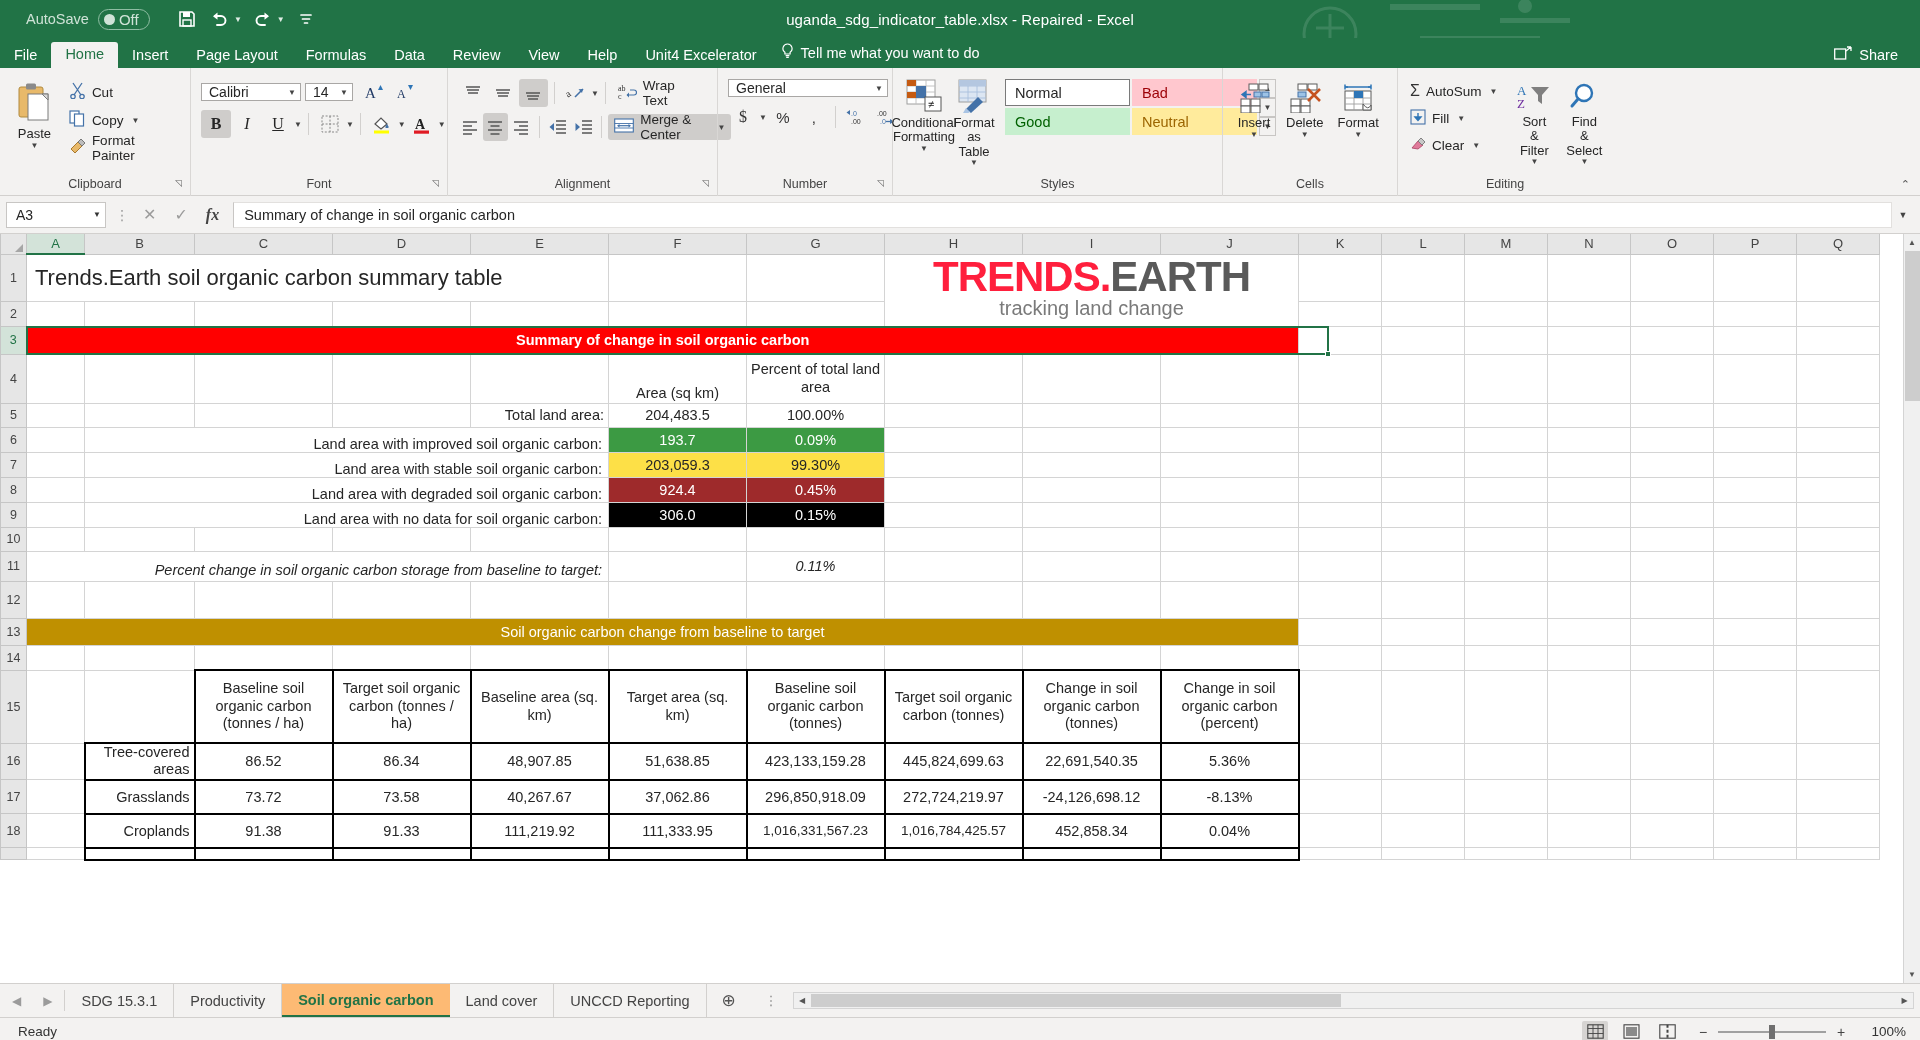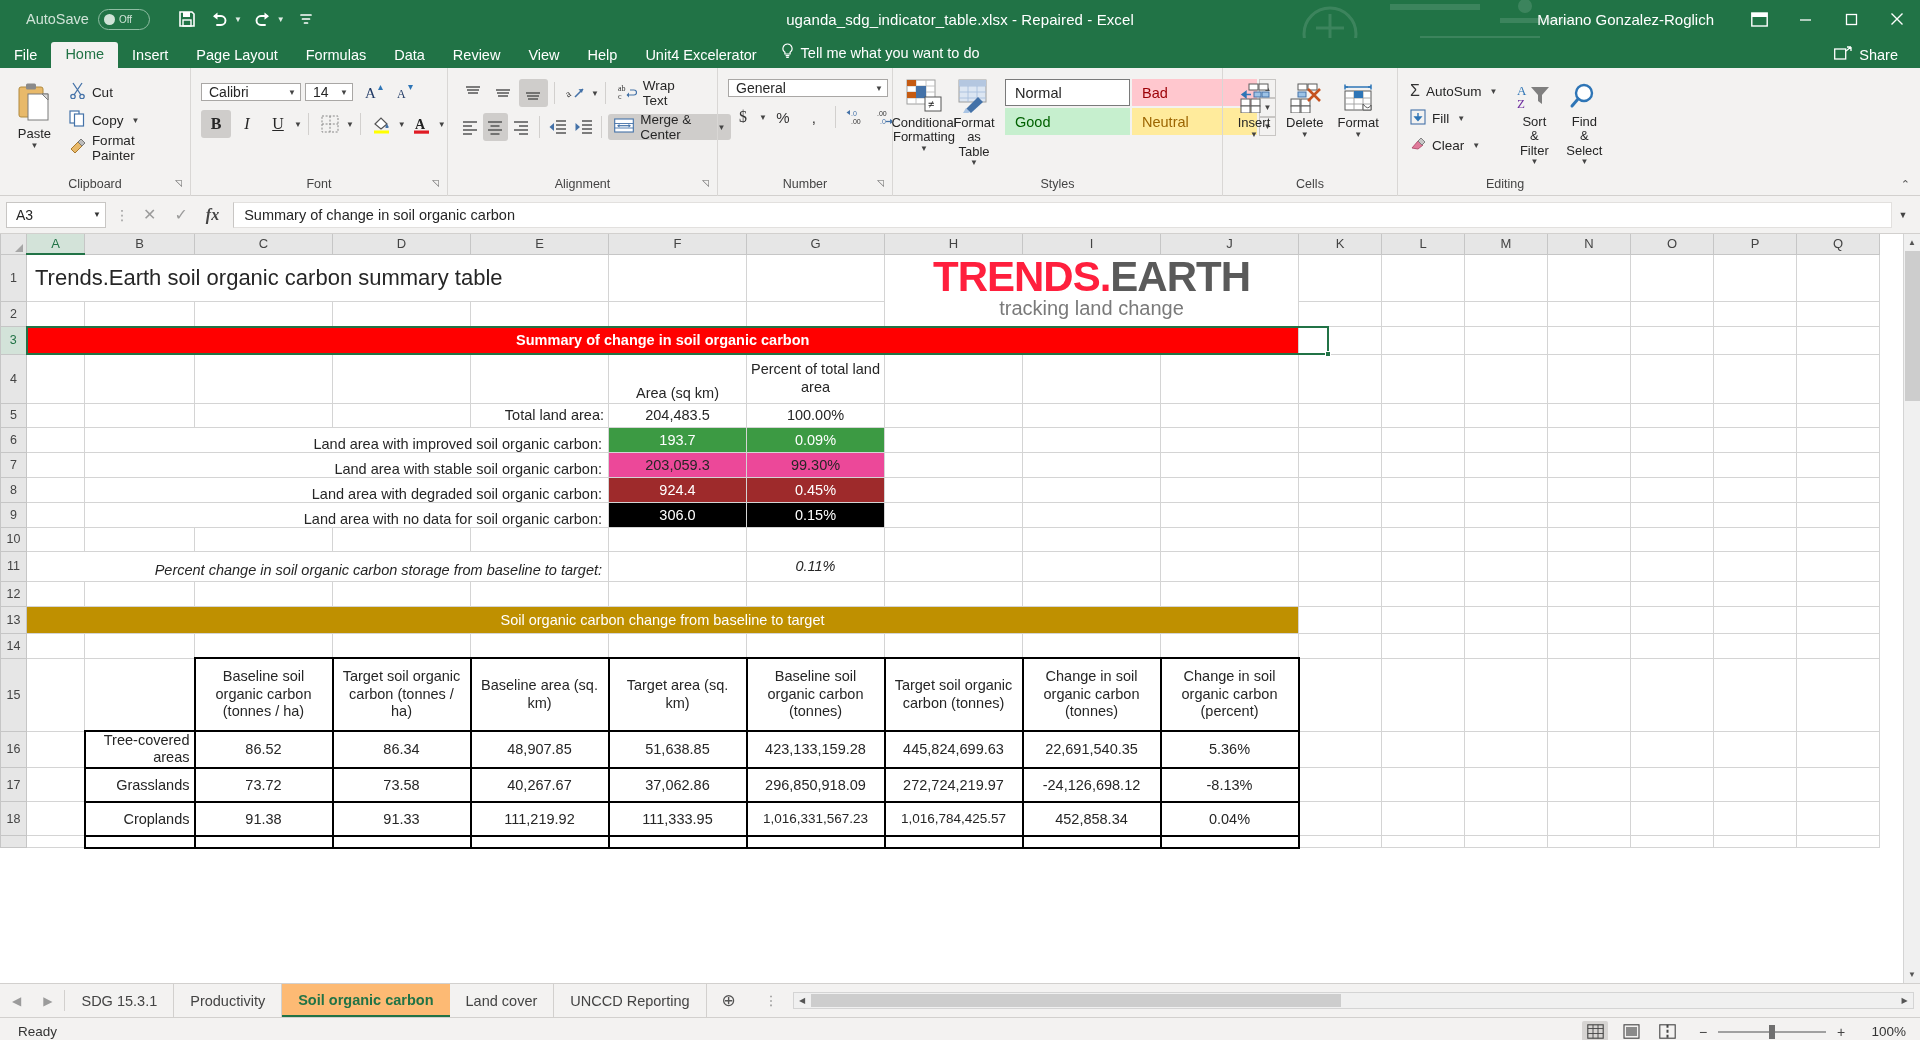--- a/index.html
+++ b/index.html
@@ -17,21 +17,21 @@
     height:38px; background:#217346; color:#fff;
     display:flex; align-items:center; position:relative;
   }
   .titlebar .watermark{
     position:absolute; left:1270px; top:-6px; width:330px; height:60px;
     opacity:.12; pointer-events:none;
   }
   .autosave { display:flex; align-items:center; gap:9px; margin-left:26px; font-size:14.5px; color:#cfe3d7;}
   .toggle {
     width:52px;height:21px;border-radius:11px;border:1px solid #8fbda3;
-    display:flex;align-items:center;gap:4px;padding:0 5px;font-size:10px;color:#cfe3d7;
+    display:flex;align-items:center;gap:4px;padding:0 5px;font-size:15px;color:#cfe3d7;
   }
   .toggle .knob{width:11px;height:11px;border-radius:50%;background:#cfe3d7;}
   .qat { display:flex; align-items:center; gap:3px; margin-left:22px; }
   .qat .btn{
     width:30px;height:28px;display:flex;align-items:center;justify-content:center;
     cursor:pointer; border-radius:2px;
   }
   .qat .caret{font-size:8px;color:#dfece5;margin-left:-4px;margin-right:3px;}
   .title-center{
     position:absolute;left:0;right:0;text-align:center;font-size:15px;letter-spacing:.1px;
@@ -148,21 +148,21 @@
     border:1px solid #d4d4d4;font-size:14.5px;padding:0 4px;overflow:hidden;white-space:nowrap;
   }
   .ctr{text-align:center;}
   .rgt{text-align:right;}
   .b{font-weight:normal;margin-top:8px;}
   .wrapcell{white-space:normal !important;line-height:1.2;text-align:center;}
 
   .bandred{background:#ff0000;color:#fff;font-weight:bold;text-align:center;font-size:15px;}
   .bandgold{background:#bf9000;color:#fff;text-align:center;font-size:15px;}
   .green{background:#3c9a43;color:#fff;}
-  .cream{background:#ec4899;}
+  .cream{background:#fde047;}
   .dkred{background:#9e2a2b;color:#fff;}
   .black{background:#000;color:#fff;}
   .thickbox{border:2px solid #000 !important;}
 
   .selbox{position:absolute;border:2px solid #217346;pointer-events:none;}
   .selbox .handle{
     position:absolute;right:-4px;bottom:-4px;width:6px;height:6px;background:#217346;
     border:1px solid #fff;
   }
 
@@ -257,44 +257,20 @@
     <span class="caret">▼</span>
     <span class="btn">
       <svg width="16" height="16" viewBox="0 0 16 16">
           <path d="M3 4h10M4.5 8h7M6.5 12h3" stroke="#fff" stroke-width="1.7" stroke-linecap="round"></path>
         </svg>
     </span>
   </div>
 
   <div class="title-center">uganda_sdg_indicator_table.xlsx  -  Repaired  -  Excel</div>
 
-  <div class="title-right">
-    <span class="username">Mariano Gonzalez-Roglich</span>
-    <span class="winbtn">
-      <svg width="17" height="15" viewBox="0 0 17 15">
-          <rect x="0.8" y="1" width="15.4" height="13" fill="none" stroke="#fff" stroke-width="1.4"></rect>
-          <rect x="0.8" y="1" width="15.4" height="4" fill="#fff"></rect>
-        </svg>
-    </span>
-    <span class="winbtn">
-      <svg width="13" height="13" viewBox="0 0 13 13">
-          <path d="M1 7h11" stroke="#fff" stroke-width="1.3"></path>
-        </svg>
-    </span>
-    <span class="winbtn">
-      <svg width="13" height="13" viewBox="0 0 13 13">
-          <rect x="1.5" y="1.5" width="10" height="10" fill="none" stroke="#fff" stroke-width="1.3"></rect>
-        </svg>
-    </span>
-    <span class="winbtn close">
-      <svg width="14" height="14" viewBox="0 0 14 14">
-          <path d="M1.5 1.5 L12.5 12.5 M12.5 1.5 L1.5 12.5" stroke="#fff" stroke-width="1.35"></path>
-        </svg>
-    </span>
-  </div>
 </div>
 
 <div class="ribbon-tabs">
   <div class="tab">File</div>
   <div class="tab active">Home</div>
   <div class="tab">Insert</div>
   <div class="tab">Page Layout</div>
   <div class="tab">Formulas</div>
   <div class="tab">Data</div>
   <div class="tab">Review</div>
@@ -1005,21 +981,21 @@
       <td class="cell"></td>
       <td class="cell"></td>
       <td class="cell"></td>
       <td class="cell"></td>
       <td class="cell"></td>
       <td class="cell"></td>
       <td class="cell"></td>
       <td class="cell"></td>
     </tr>
 
-    <tr style="height:25px">
+    <tr style="height:37px">
       <td class="rowhead">12</td>
       <td class="cell"></td>
       <td class="cell"></td>
       <td class="cell"></td>
       <td class="cell"></td>
       <td class="cell"></td>
       <td class="cell"></td>
       <td class="cell"></td>
       <td class="cell"></td>
       <td class="cell"></td>

